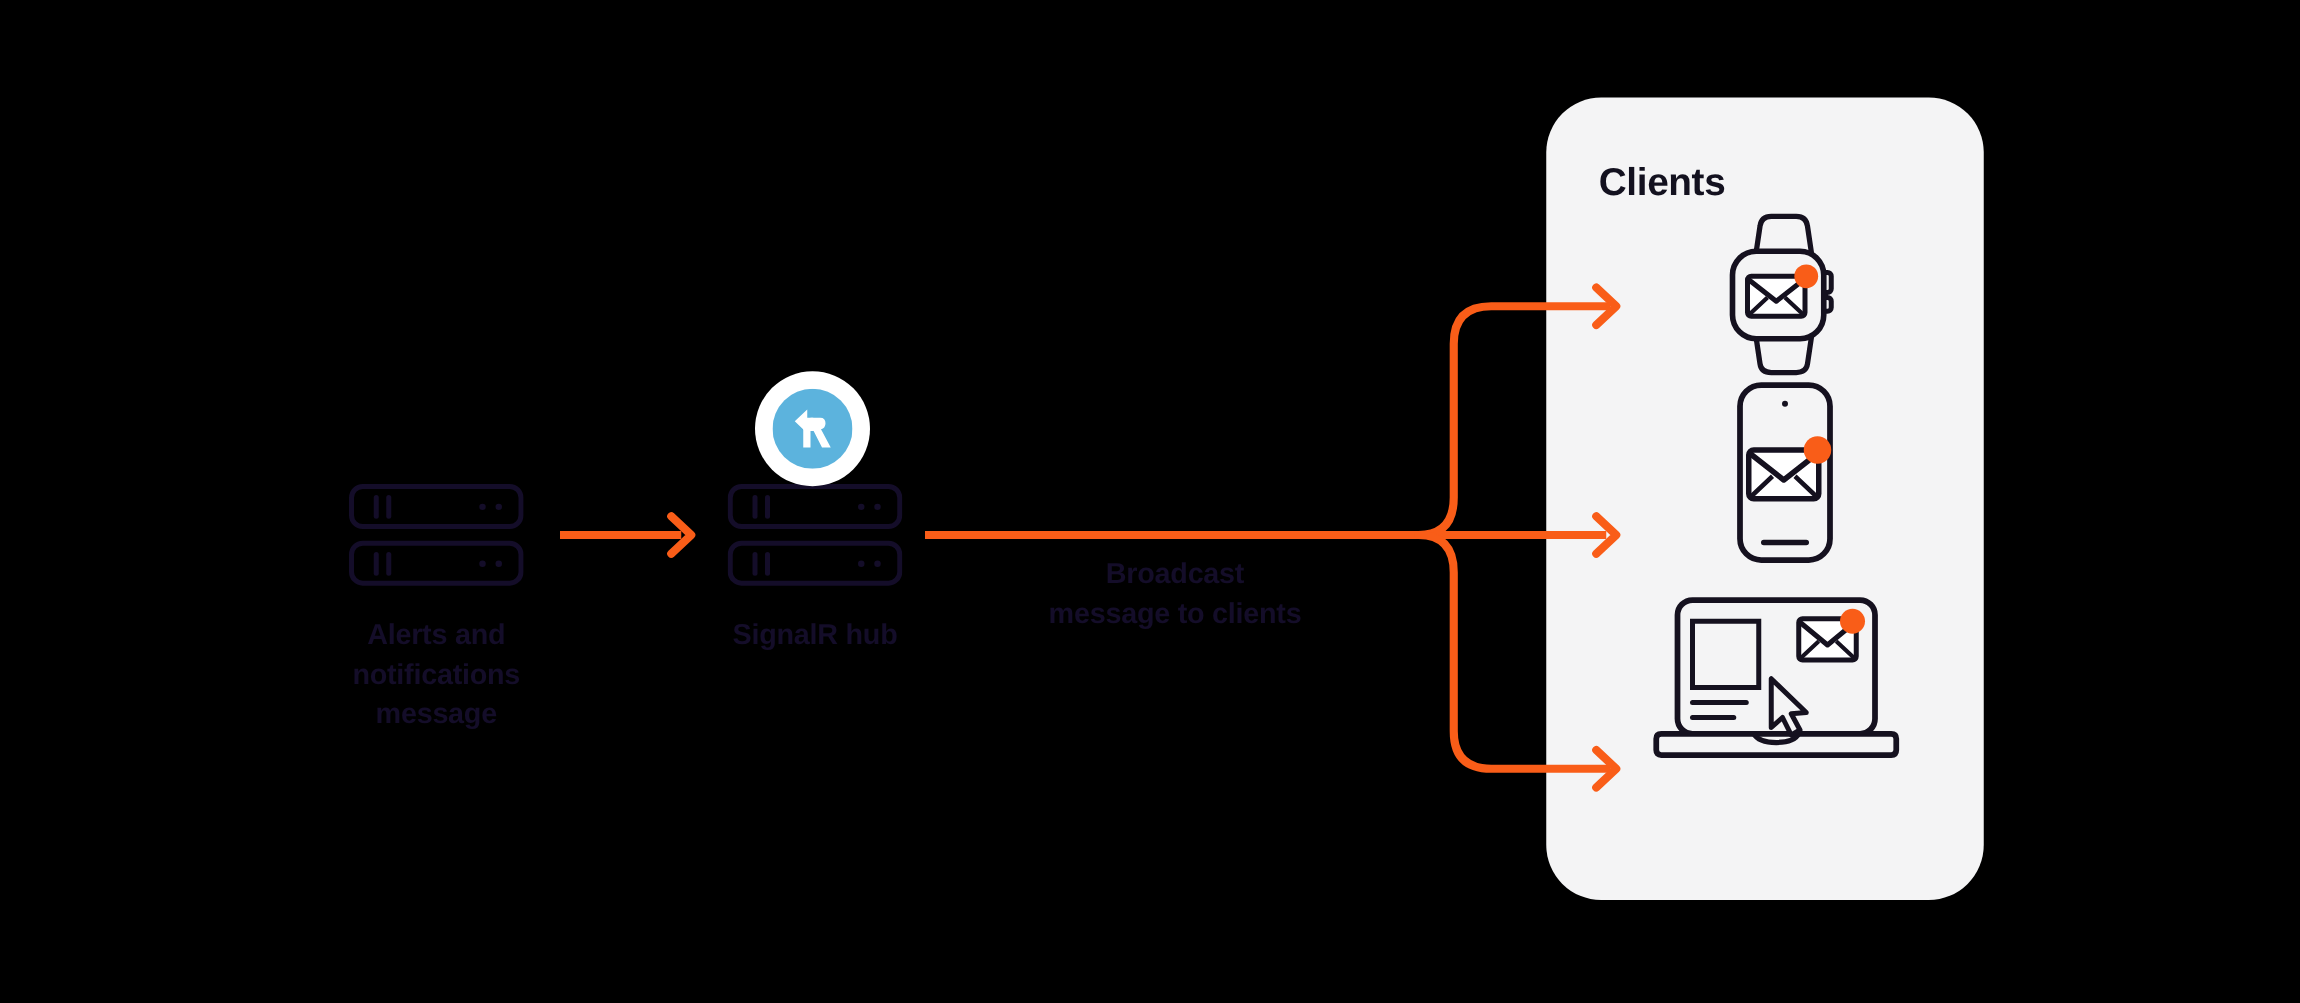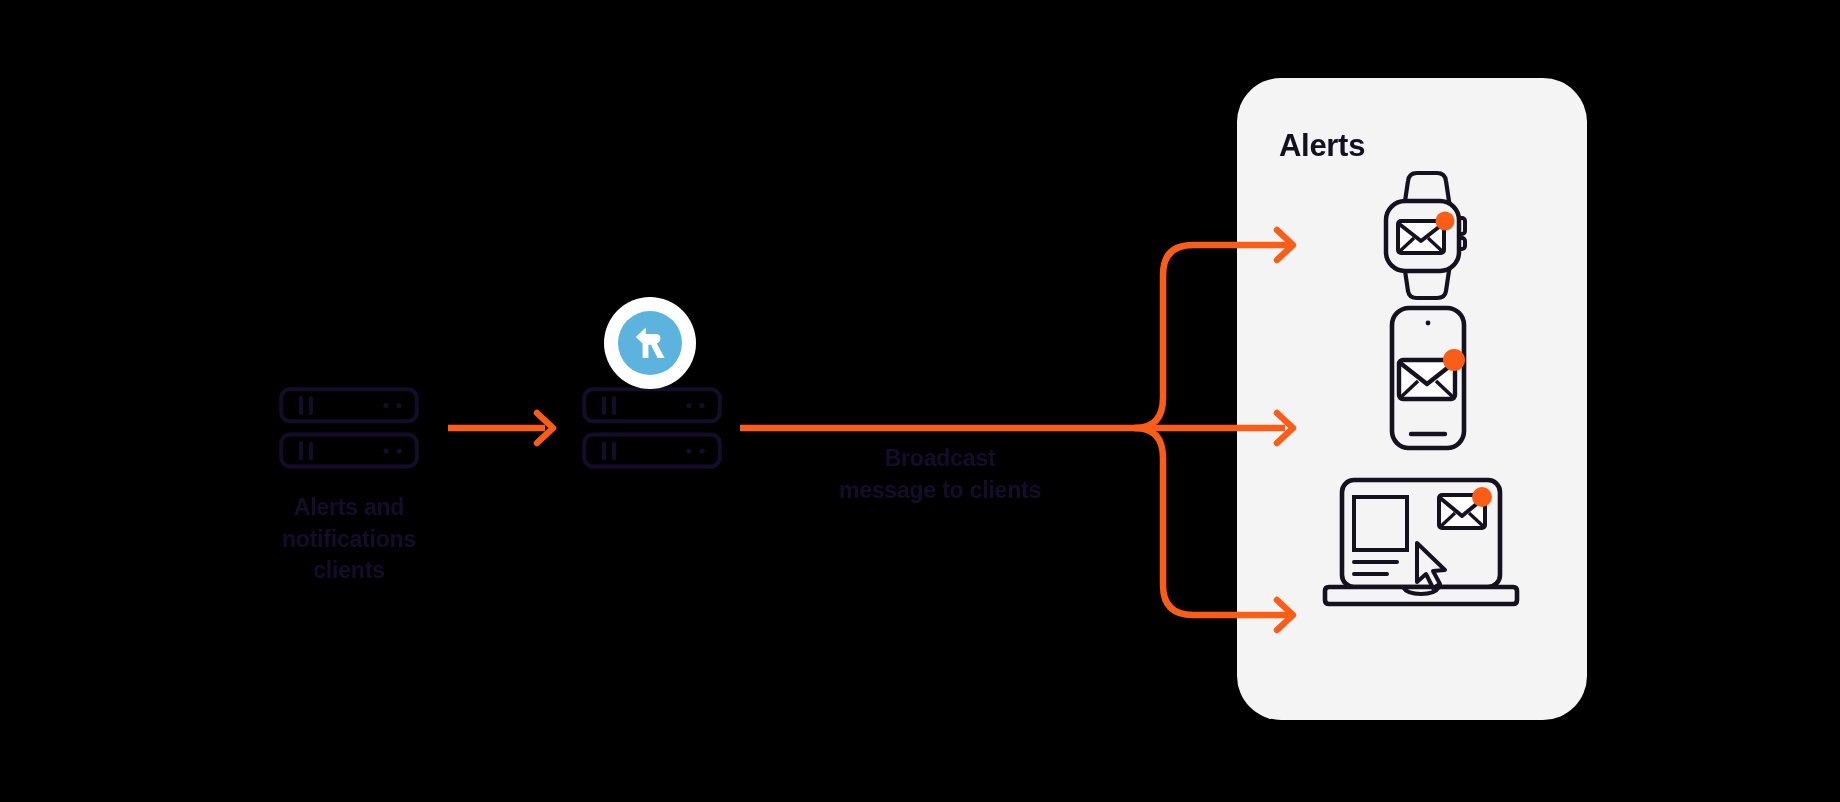--- a/index.html
+++ b/index.html
@@ -75,21 +75,21 @@
 
   
   .device-icon { position: absolute; }
 </style>
 </head>
 <body>
 
 <div id="stage">
 
   <div id="clients-panel">
-    <div id="clients-title">Alerts</div>
+    <div id="clients-title">Clients</div>
 
     <div class="device-icon" style="left:135px; top:90px;">
       <svg width="110" height="135" viewBox="0 0 110 135" fill="none">
 
         <path d="M32 40 L36 13 Q37 5 45 5 L65 5 Q73 5 74 13 L78 40" stroke="#15111f" stroke-width="4.2" fill="#f4f4f5" stroke-linejoin="round"></path>
 
         <path d="M32 96 L36 123 Q37 130 45 130 L65 130 Q73 130 74 123 L78 96" stroke="#15111f" stroke-width="4.2" fill="#f4f4f5" stroke-linejoin="round"></path>
 
         <rect x="86" y="50" width="7" height="16" rx="3" stroke="#15111f" stroke-width="4" fill="#f4f4f5"></rect>
         <rect x="86" y="70" width="7" height="11" rx="3" stroke="#15111f" stroke-width="4" fill="#f4f4f5"></rect>
@@ -155,21 +155,21 @@
       <circle cx="120" cy="18.5" r="2.6" fill="#140d29"></circle>
       <rect x="2.2" y="47.5" width="135.6" height="32" rx="9" stroke="#140d29" stroke-width="4" fill="none"></rect>
       <line x1="22" y1="56.5" x2="22" y2="71.5" stroke="#140d29" stroke-width="4" stroke-linecap="round"></line>
       <line x1="32" y1="56.5" x2="32" y2="71.5" stroke="#140d29" stroke-width="4" stroke-linecap="round"></line>
       <circle cx="107" cy="64" r="2.6" fill="#140d29"></circle>
       <circle cx="120" cy="64" r="2.6" fill="#140d29"></circle>
     </svg>
   </div>
   <div class="node-label" style="left:219px; top:492px; width:260px;">Alerts and
 notifications
-clients</div>
+message</div>
 
   <div class="server-icon" style="left:582px; top:387px;">
     <svg width="140" height="82" viewBox="0 0 140 82" fill="none">
       <rect x="2.2" y="2.2" width="135.6" height="32" rx="9" stroke="#140d29" stroke-width="4" fill="none"></rect>
       <line x1="22" y1="11" x2="22" y2="26" stroke="#140d29" stroke-width="4" stroke-linecap="round"></line>
       <line x1="32" y1="11" x2="32" y2="26" stroke="#140d29" stroke-width="4" stroke-linecap="round"></line>
       <circle cx="107" cy="18.5" r="2.6" fill="#140d29"></circle>
       <circle cx="120" cy="18.5" r="2.6" fill="#140d29"></circle>
       <rect x="2.2" y="47.5" width="135.6" height="32" rx="9" stroke="#140d29" stroke-width="4" fill="none"></rect>
       <line x1="22" y1="56.5" x2="22" y2="71.5" stroke="#140d29" stroke-width="4" stroke-linecap="round"></line>
@@ -191,20 +191,21 @@
 
         <path d="M27.8 16.5 L17.8 26.0 L27.8 35.5 L27.8 28.9 L32.6 28.9 L32.6 23.1 L27.8 23.1 Z"></path>
         <path d="M30.4 23.1 L38.2 23.1 Q42.4 23.1 42.4 27.6 Q42.4 31.4 38.8 32.4
                  L46.6 46.9 L39.6 46.9 L32.9 33.8 L30.4 33.8 L30.4 46.9 L24.6 46.9
                  L24.6 28.9 L30.4 28.9 Z"></path>
         <circle cx="32" cy="32" r="22.5" fill="none" stroke="#ffffff" stroke-width="0"></circle>
       </g>
     </svg>
   </div>
 
+  <div class="node-label" style="left:512px; top:492px; width:280px;">SignalR hub</div>
 
   <div class="node-label" style="left:770px; top:443px; width:340px;">Broadcast
 message to clients</div>
 
   <svg id="arrows" viewBox="0 0 1840 802">
 
     <g>
       <line x1="448" y1="428" x2="545" y2="428" stroke="#f95d18" stroke-width="6.5"></line>
       <path d="M537 413 L553 428 L537 443" stroke="#f95d18" stroke-width="6.5" fill="none" stroke-linecap="round" stroke-linejoin="round"></path>
     </g>

